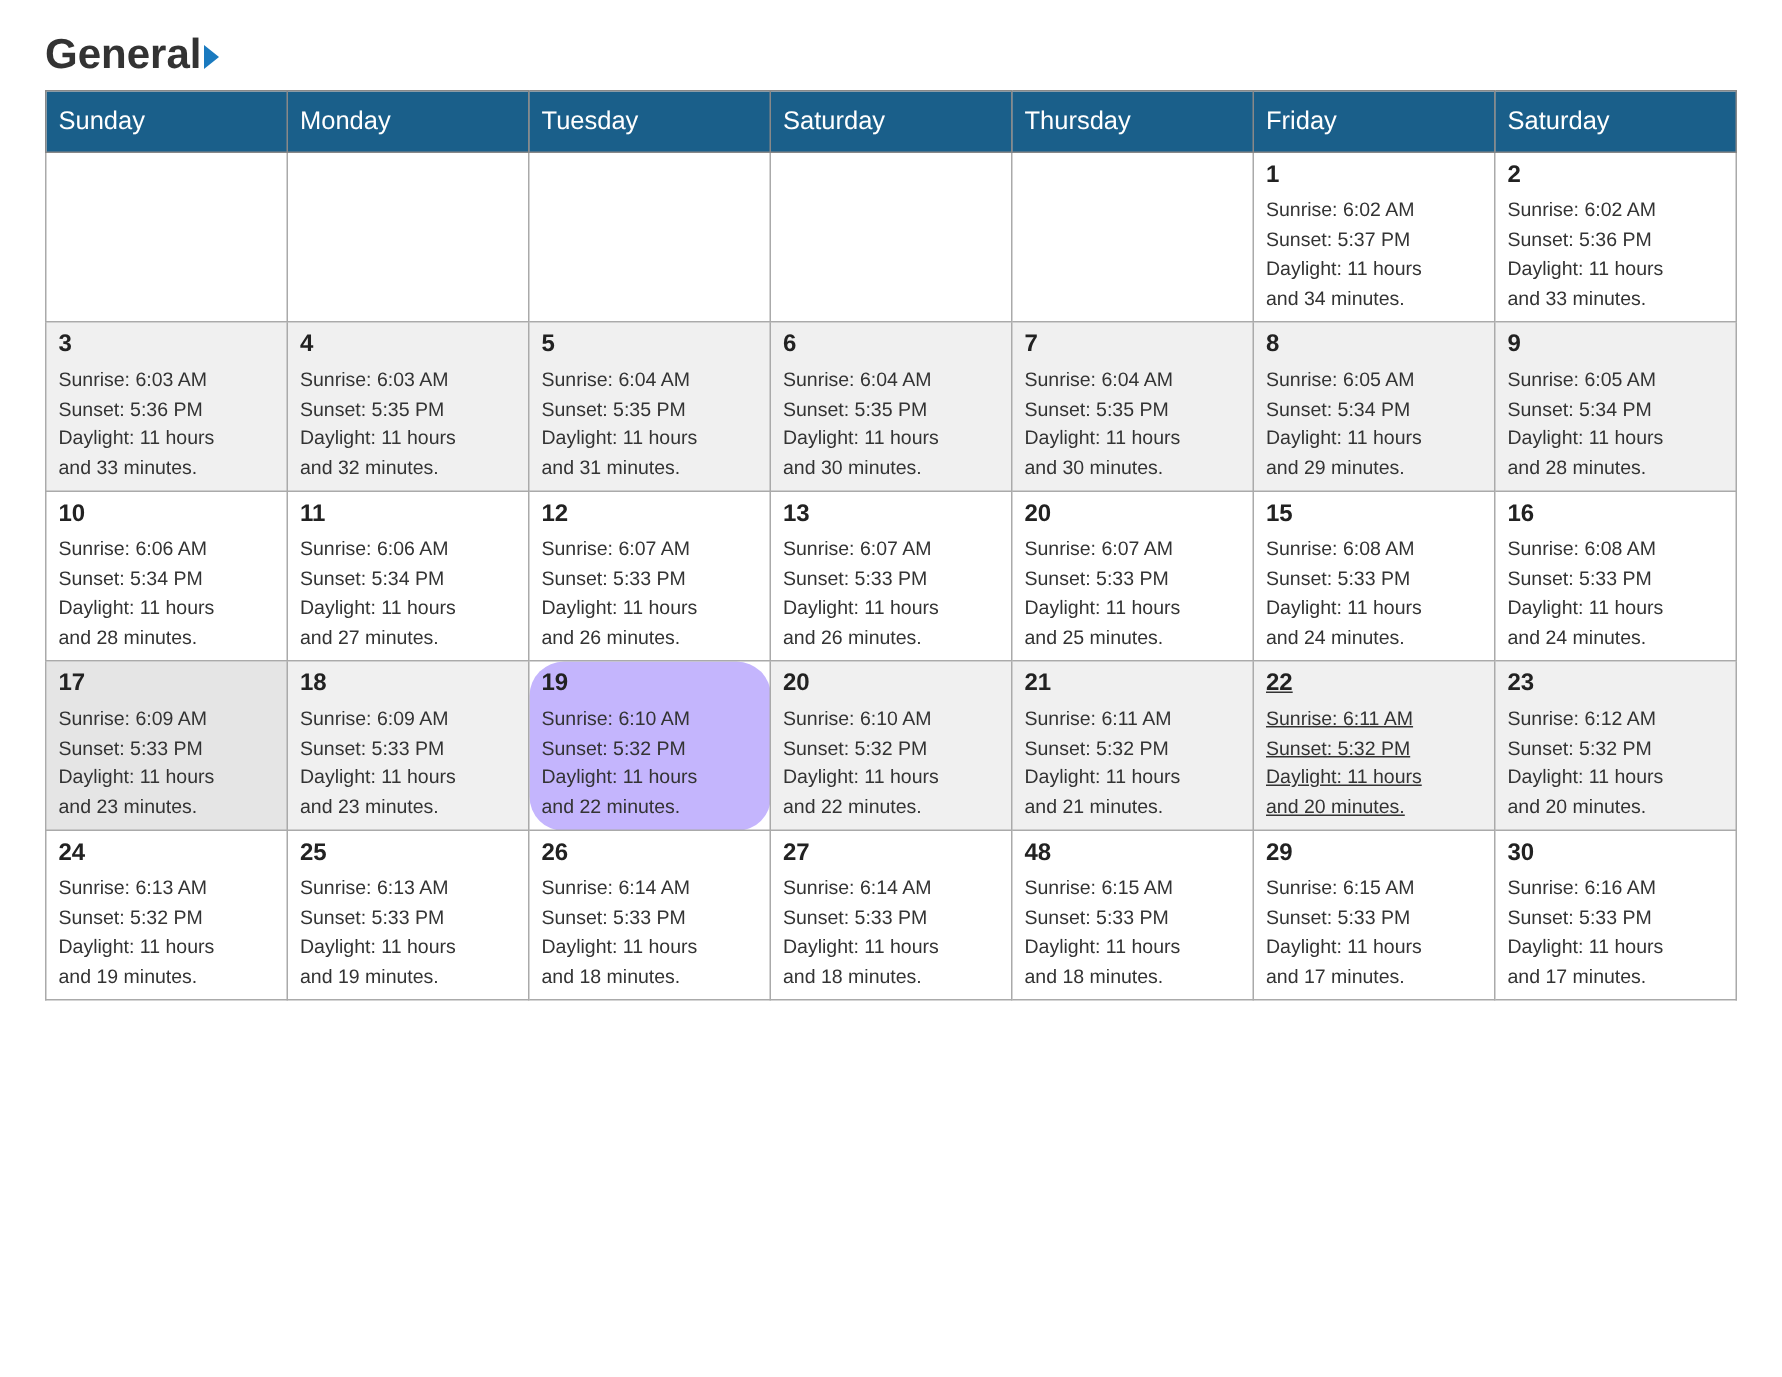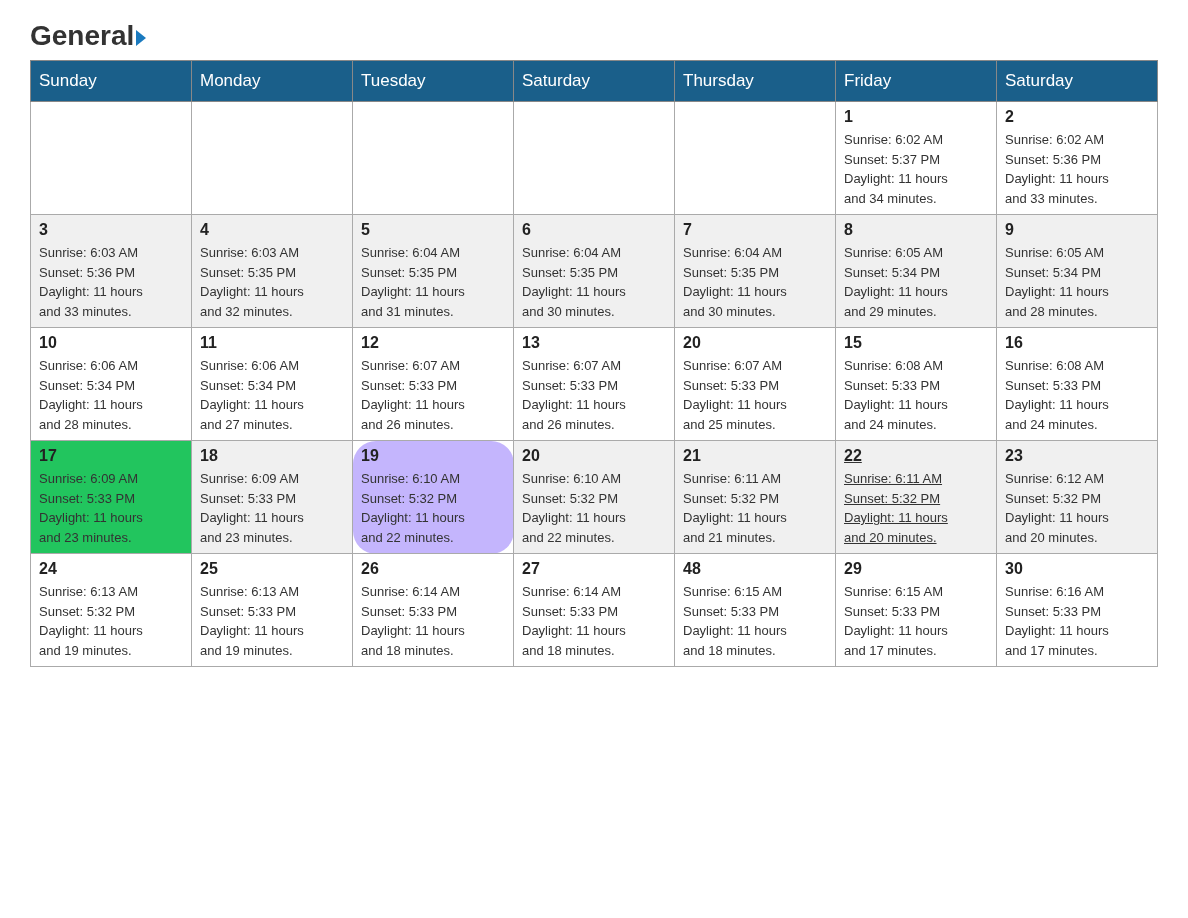--- a/index.html
+++ b/index.html
@@ -249,21 +249,21 @@
         </td>
         <td>
           <span class="day-number">16</span>
           <div class="day-info" style="white-space: pre-line;">Sunrise: 6:08 AM
 Sunset: 5:33 PM
 Daylight: 11 hours
 and 24 minutes.</div>
         </td>
       </tr>
       <tr>
-        <td style="background: #22c55e;">
+        <td style="background: #e5e5e5;">
           <span class="day-number">17</span>
           <div class="day-info" style="white-space: pre-line;">Sunrise: 6:09 AM
 Sunset: 5:33 PM
 Daylight: 11 hours
 and 23 minutes.</div>
         </td>
         <td style="background: rgb(240, 240, 240);">
           <span class="day-number">18</span>
           <div class="day-info" style="white-space: pre-line;">Sunrise: 6:09 AM
 Sunset: 5:33 PM

